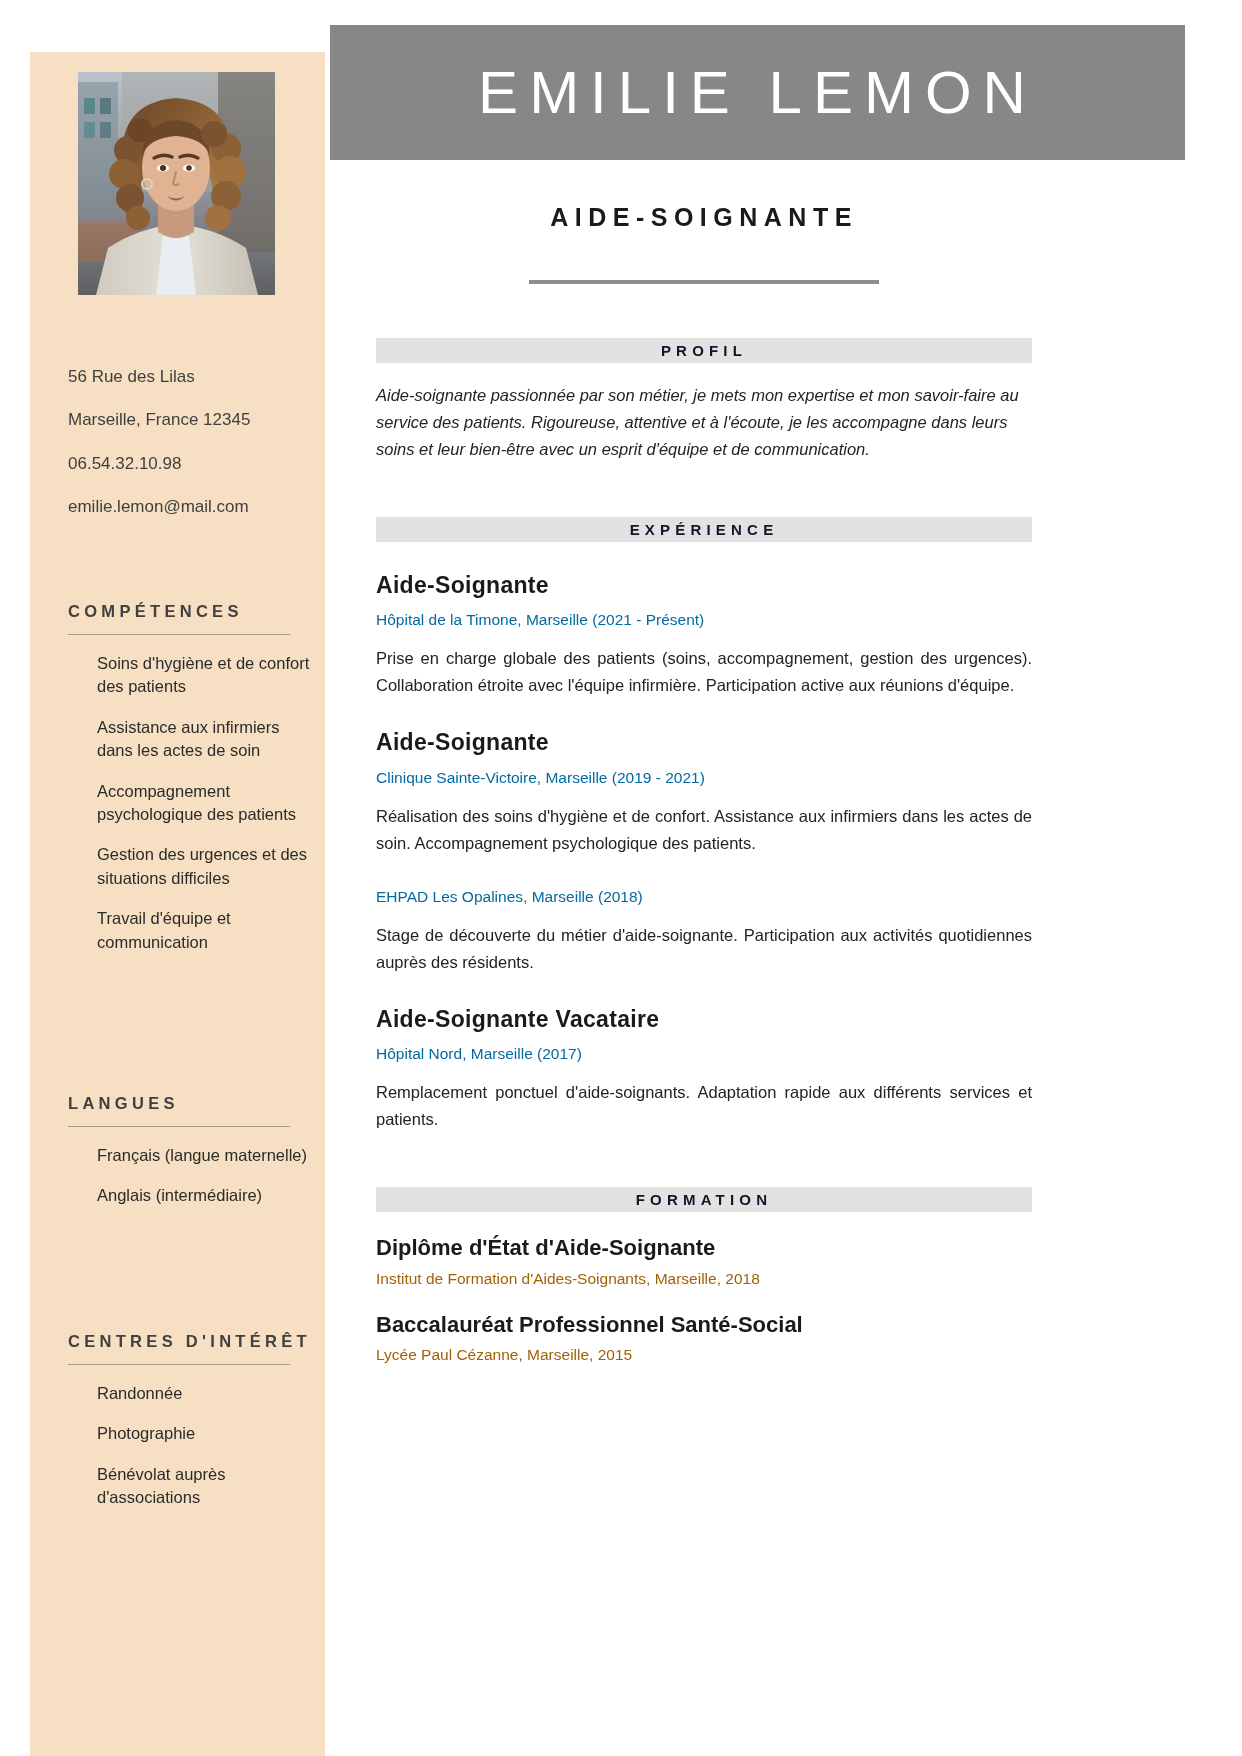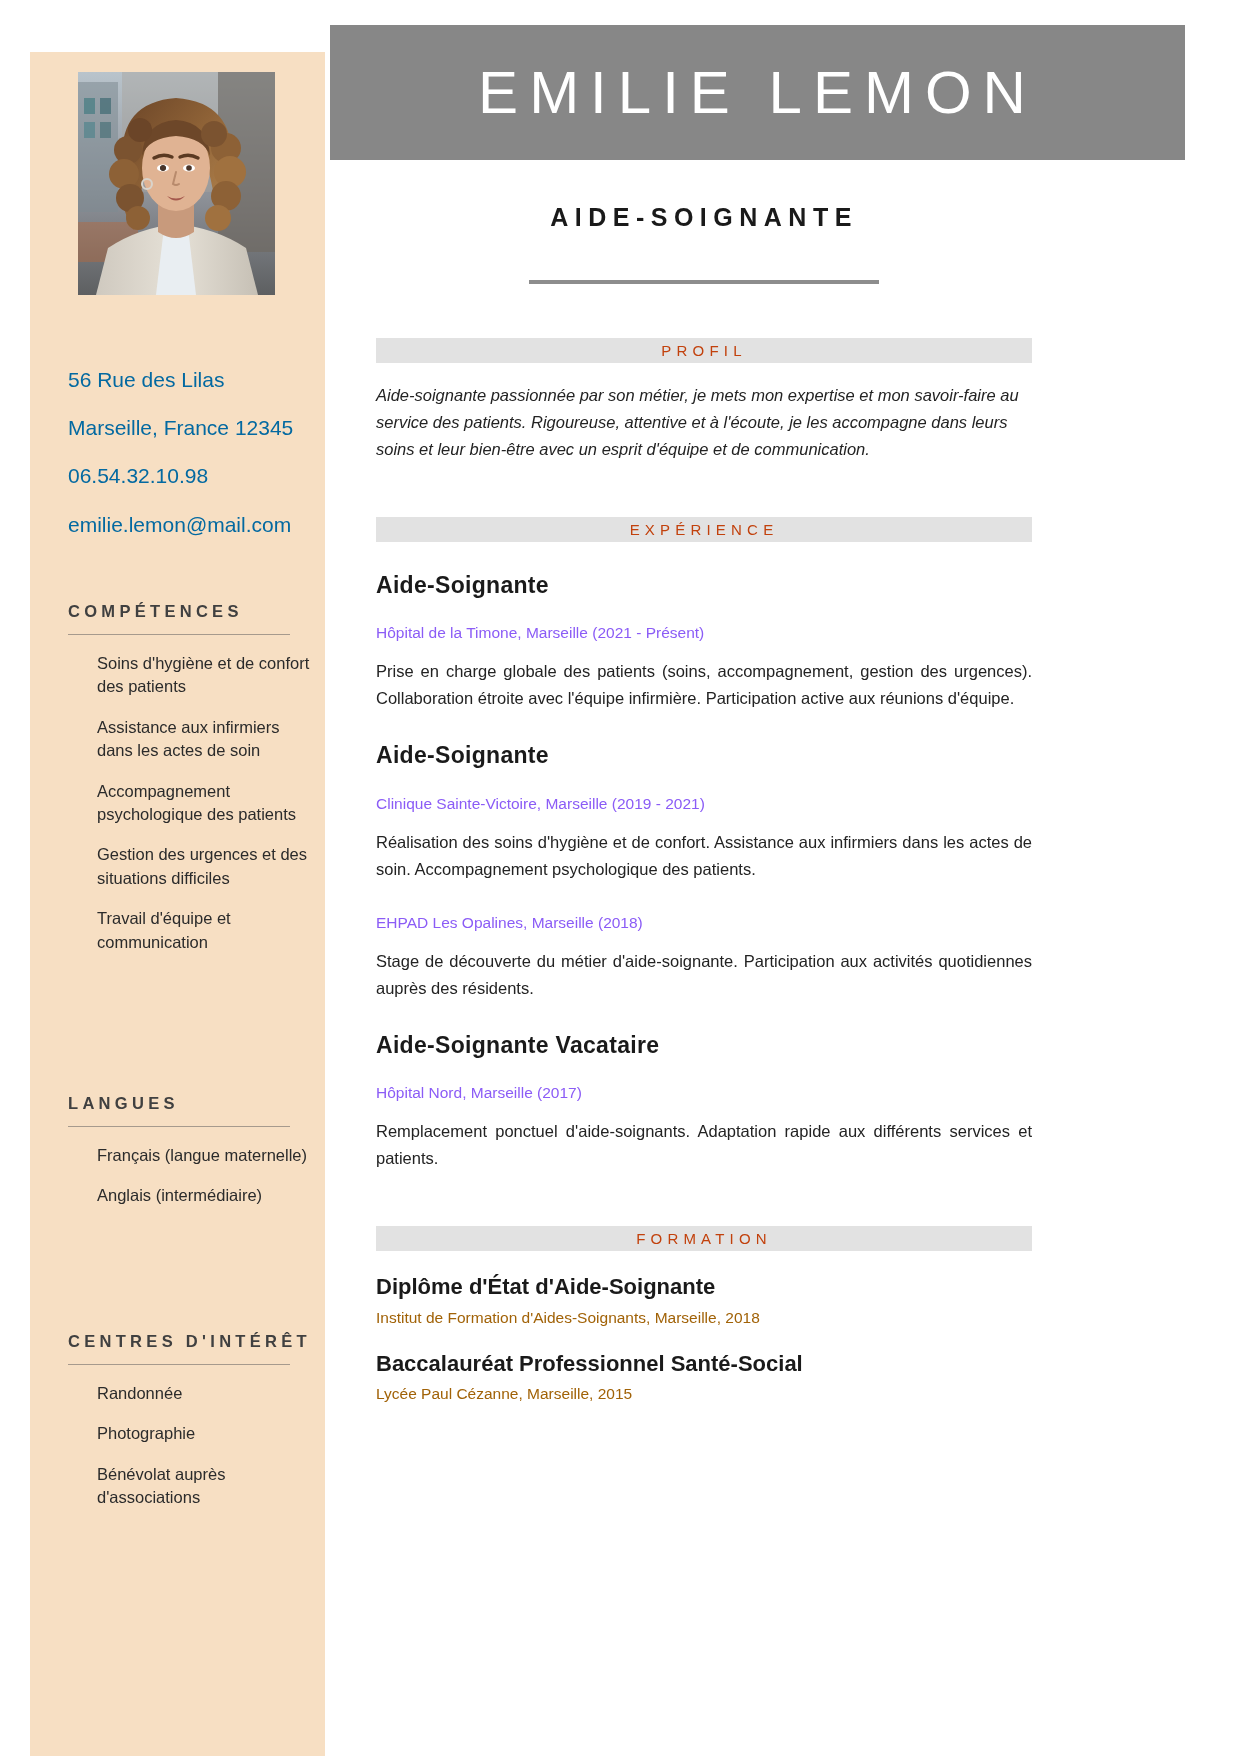--- a/index.html
+++ b/index.html
@@ -62,22 +62,22 @@
   }
   .photo-frame svg { display: block; width: 100%; height: 100%; }
 
   .contact-block {
     position: absolute;
     left: 38px;
     top: 315px;
     width: 250px;
   }
   .contact-line {
-    font-size: 21px;
-    color: #0369a1;
+    font-size: 17px;
+    color: #404040;
     line-height: 1.2;
     margin-bottom: 23px;
     white-space: nowrap;
   }
 
   .side-section { position: absolute; left: 38px; width: 250px; }
   .side-section.skills    { top: 548px; }
   .side-section.languages { top: 1040px; }
   .side-section.interests { top: 1278px; }
 
@@ -130,23 +130,23 @@
   .bar {
     margin-top: 54px;
     height: 25px;
     background: #e2e2e2;
     display: flex;
     align-items: center;
     justify-content: center;
   }
   .bar-label {
     font-size: 15px;
-    font-weight: 400;
+    font-weight: 700;
     letter-spacing: 5.2px;
-    color: #c2410c;
+    color: #0f172a;
   }
 
   .para {
     margin-top: 19px;
     font-size: 16.5px;
     line-height: 1.63;
     color: #232323;
     text-align: left;
     font-style: italic;
   }
@@ -154,23 +154,23 @@
   .entry { margin-top: 30px; }
   .entry:first-of-type { margin-top: 22px; }
   .entry-role {
     font-size: 23px;
     font-weight: 700;
     color: #1a1a1a;
     letter-spacing: 0.3px;
     line-height: 1.2;
   }
   .entry-meta {
-    margin-top: 24px;
+    margin-top: 11px;
     font-size: 15.5px;
-    color: #8b5cf6;
+    color: #0369a1;
     line-height: 1.3;
   }
   .entry-desc {
     margin-top: 15px;
     font-size: 16.5px;
     line-height: 1.63;
     color: #232323;
     text-align: justify;
   }
 

